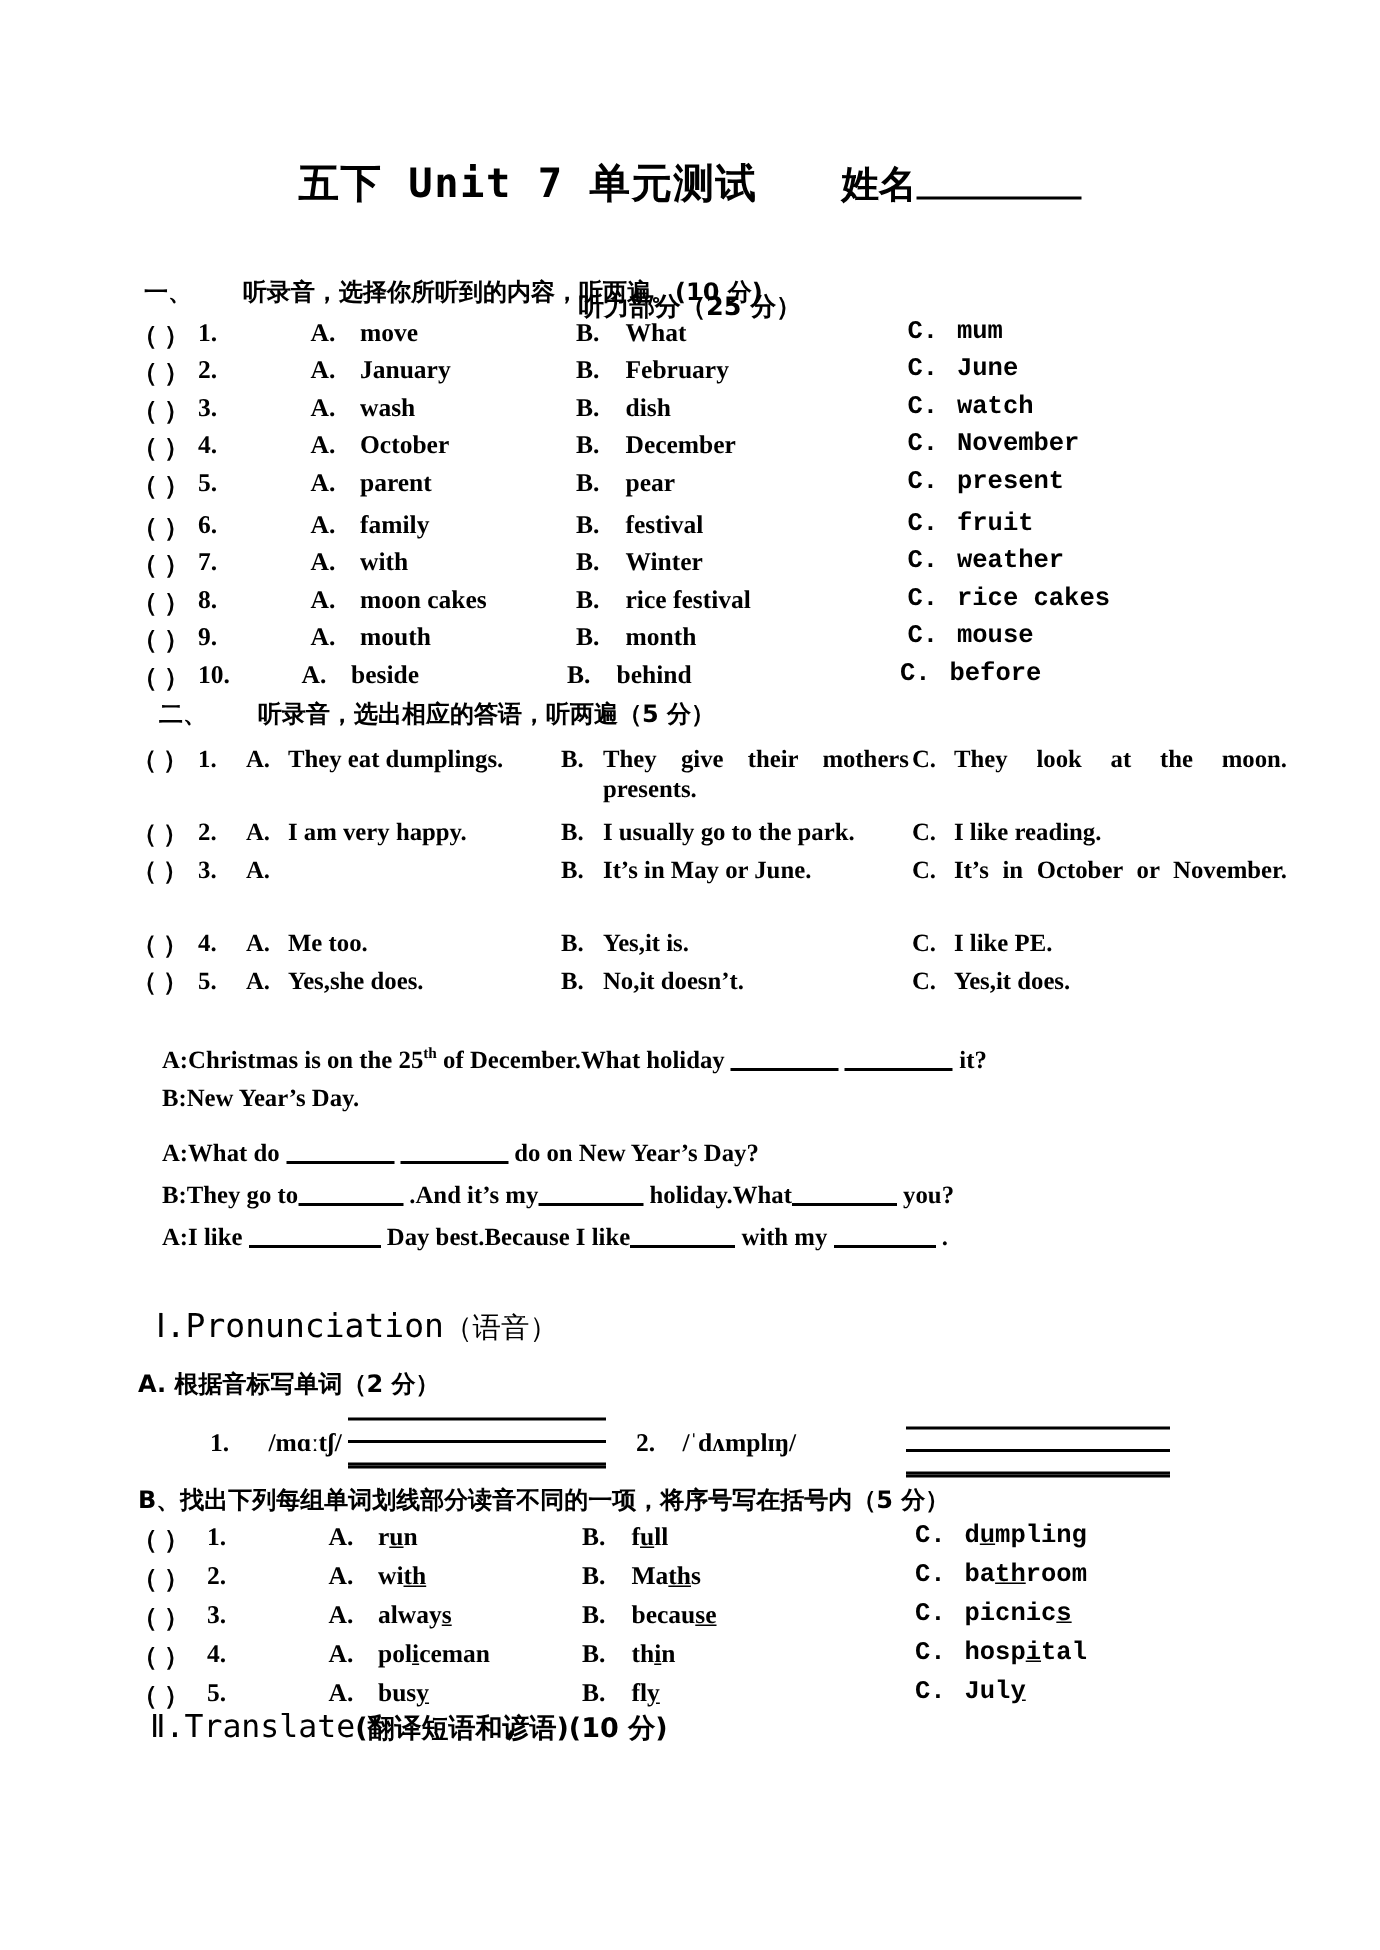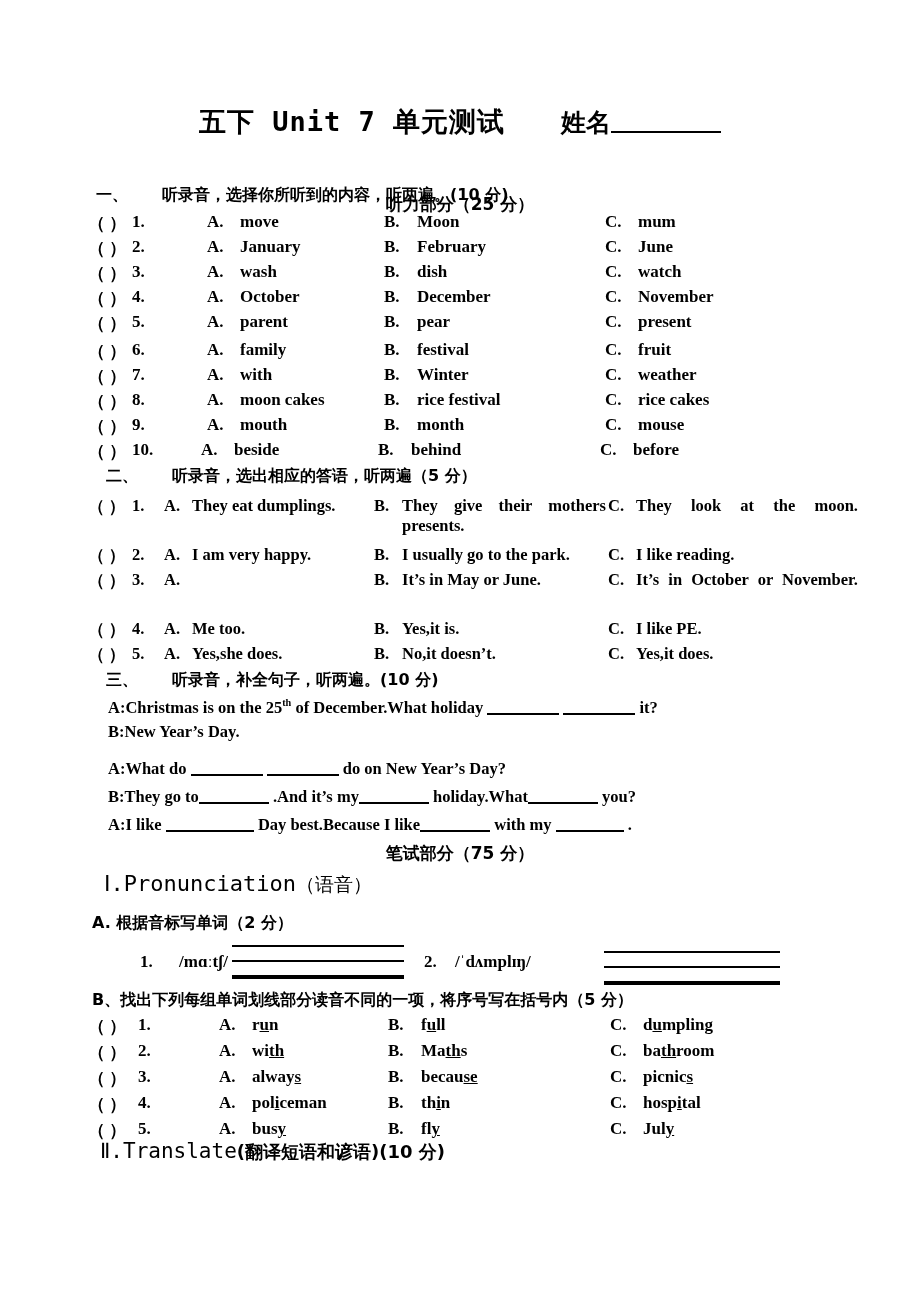--- a/index.html
+++ b/index.html
@@ -83,21 +83,21 @@
     font-family: "Liberation Serif", serif;
   }
   .mcq .paren {
     position: absolute; left: 0; top: 0;
   }
   .mcq .num {
     position: absolute; left: 44px; top: 0;
   }
   .mcq .optA { position: absolute; left: 80px; top: 0; margin-left: 39px; }
   .mcq .optB { position: absolute; left: 296px; top: 0; }
-  .mcq .optC { position: absolute; left: 517px; top: 0; }
+  .mcq .optC { position: absolute; left: 517px; top: 0; font-family: Liberation Mono, monospace; }
   .mcq .lbl  { display: inline-block; width: 33px; }
   .mcq.wide .optA { left: 74px; }
   .mcq.wide .optB { left: 290px; font-family: Liberation Serif, serif; }
   .mcq.wide .optC { left: 512px; }
 
   
   .mcq.pron .num  { left: 50px; }
   .mcq.pron .optA { left: 92px; }
   .mcq.pron .optB { left: 300px; }
   .mcq.pron .optC { left: 522px; }
@@ -192,21 +192,21 @@
 
   <div class="instr" style="left:96px; top:185px;">
     <span class="idx">一、</span><span>听录音，选择你所听到的内容，听两遍。(10 分)</span>
   </div>
 
   <div id="mcq1-host">
       <div class="mcq" style="top: 212px;">
         <span class="paren">（    ）</span>
         <span class="num">1.</span>
         <span class="optA"><span class="lbl">A.</span><span class="tx">move</span></span>
-        <span class="optB"><span class="lbl">B.</span><span class="tx">Moon</span></span>
+        <span class="optB"><span class="lbl">B.</span><span class="tx">What</span></span>
         <span class="optC"><span class="lbl">C.</span><span class="tx">mum</span></span>
       </div>
       <div class="mcq" style="top: 237px;">
         <span class="paren">（    ）</span>
         <span class="num">2.</span>
         <span class="optA"><span class="lbl">A.</span><span class="tx">January</span></span>
         <span class="optB"><span class="lbl">B.</span><span class="tx">February</span></span>
         <span class="optC"><span class="lbl">C.</span><span class="tx">June</span></span>
       </div>
       <div class="mcq" style="top: 262px;">
@@ -348,23 +348,20 @@
     <span class="colB">
         <span class="lblinline">B.</span>
         <span class="body">No,it doesn’t.</span>
       </span>
     <span class="colC">
         <span class="lblinline">C.</span>
         <span class="body">Yes,it does.</span>
       </span>
   </div>
 
-  <div class="instr" style="left:106px; top:670px;">
-    <span class="idx">三、</span><span>听录音，补全句子，听两遍。(10 分)</span>
-  </div>
 
   <div class="dlg" style="top:697px;">
     <span>A:Christmas is on the 25</span><sup>th</sup><span> of December.What holiday</span>
     <span class="ul" style="width:72px;"></span>
     <span class="ul" style="width:72px;"></span>
     <span>it?</span>
   </div>
 
   <div class="dlg" style="top:722px;">B:New Year’s Day.</div>
 
@@ -384,21 +381,20 @@
     <span>.</span>
   </div>
 
   <div class="dlg" style="top:787px;">
     <span>B:They go to</span><span class="ul" style="width:70px;"></span>
     <span>.And it’s my</span><span class="ul" style="width:70px;"></span>
     <span>holiday.What</span><span class="ul" style="width:70px;"></span>
     <span>you?</span>
   </div>
 
-  <div class="section-center" style="top:842px;">笔试部分（75 分）</div>
 
   <div class="roman" style="left:104px; top:871px;">
     <span>Ⅰ.</span><span>Pronunciation</span><span class="zh">（语音）</span>
   </div>
 
   <div class="cn" style="position:absolute; left:92px; top:913px;">A. 根据音标写单词（2 分）</div>
 
   <div class="phon" style="left:140px; top:952px;">
     <span>1.</span>
     <span style="margin-left:22px;">/mɑːtʃ/</span>

